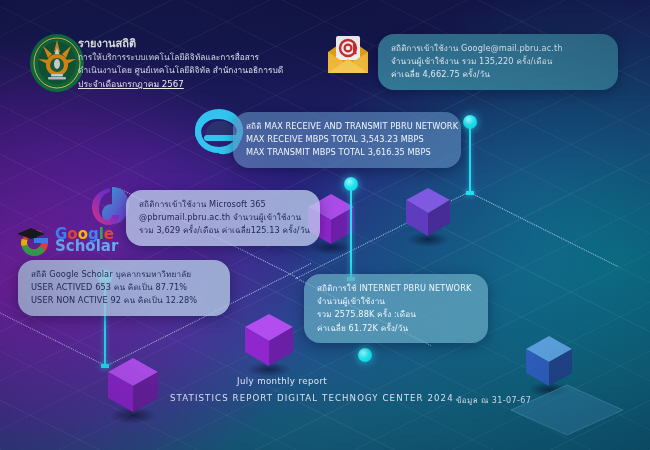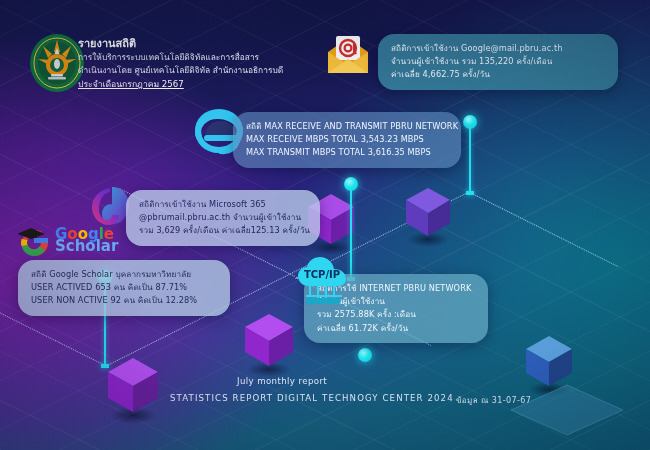--- a/index.html
+++ b/index.html
@@ -251,34 +251,20 @@
   <div class="logolabel" style="left:55px;top:228px;">
     <div class="gs-g"><span style="color:#4285f4">G</span><span style="color:#ea4335">o</span><span style="color:#fbbc05">o</span><span style="color:#4285f4">g</span><span style="color:#34a853">l</span><span style="color:#ea4335">e</span></div>
     <div class="gs-s">Scholar</div>
   </div>
   <div class="card pale" style="left:18px;top:260px;width:186px;">
     <div class="line">สถิติ Google Scholar บุคลากรมหาวิทยาลัย</div>
     <div class="line">USER ACTIVED 653 คน คิดเป็น 87.71%</div>
     <div class="line">USER NON ACTIVE 92 คน คิดเป็น 12.28%</div>
   </div>
 
-  <div style="position:absolute;left:294px;top:254px;width:60px;height:52px;z-index:3;">
-    <svg width="60" height="52" viewBox="0 0 60 52">
-      <path d="M15 32 C8 32 4 27 4 22 C4 17 8 13 13 13 C14 7 20 3 26 3 C33 3 39 8 40 15 C47 15 52 19 52 25 C52 29 49 32 45 32 Z" fill="#2fd6ef"></path>
-      <text x="28" y="24" font-family="DejaVu Sans, sans-serif" font-size="10" font-weight="bold" fill="#0d2f63" text-anchor="middle">TCP/IP</text>
-      <g stroke="#2fd6ef" stroke-width="2" fill="none">
-        <path d="M16 32 L16 42"></path>
-          <path d="M24 32 L24 45"></path>
-          <path d="M32 32 L32 45"></path>
-          <path d="M40 32 L40 42"></path>
-        <path d="M12 42 L48 42"></path>
-      </g>
-      <rect x="12" y="44" width="34" height="6" rx="1.5" fill="#1aa7c8"></rect>
-    </svg>
-  </div>
   <div class="card cy" style="left:304px;top:274px;width:158px;">
     <div class="line">สถิติการใช้ INTERNET PBRU NETWORK</div>
     <div class="line">จำนวนผู้เข้าใช้งาน</div>
     <div class="line">รวม 2575.88K ครั้ง :เดือน</div>
     <div class="line">ค่าเฉลี่ย 61.72K ครั้ง/วัน</div>
   </div>
 
   <div class="foot f1">July monthly report</div>
   <div class="foot f2">STATISTICS REPORT  DIGITAL  TECHNOGY  CENTER  2024</div>
   <div class="foot f3">ข้อมูล ณ 31-07-67</div>

